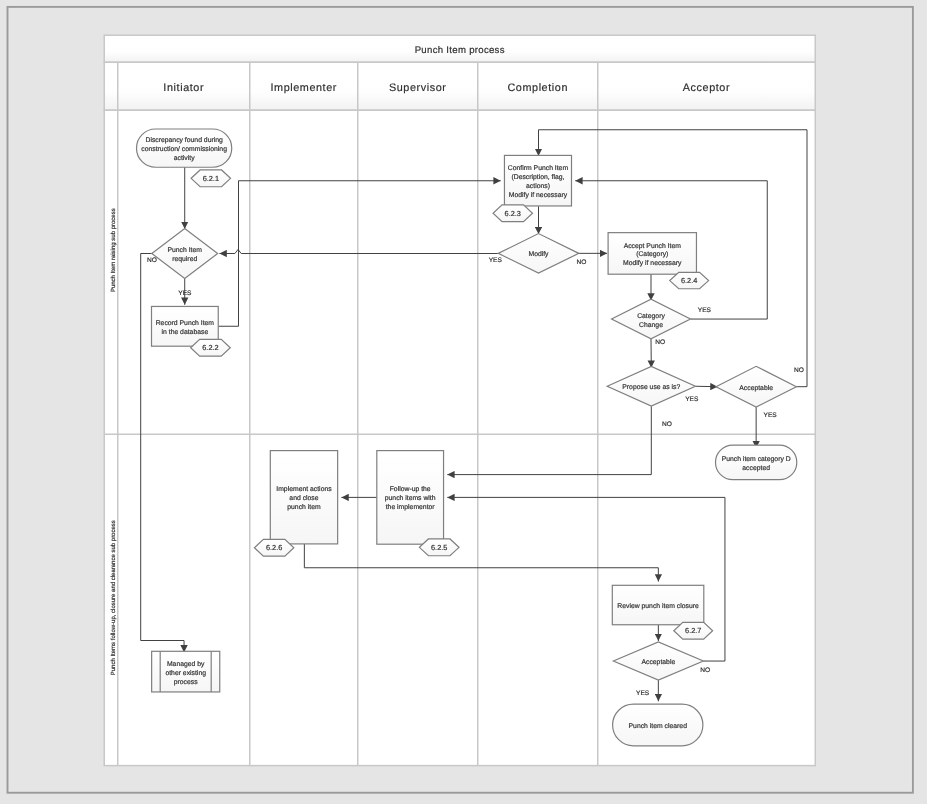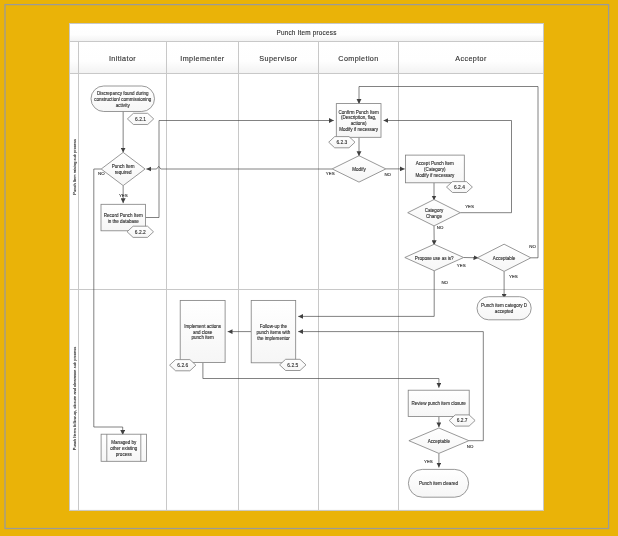--- a/index.html
+++ b/index.html
@@ -1,19 +1,19 @@
 <!DOCTYPE html>
 <html><head>
 <meta charset="utf-8">
 <title>Punch Item process</title>
 <style>
   html,body{margin:0;padding:0;background:#ffffff;}
   body{width:618px;height:536px;overflow:hidden;
        font-family:"Liberation Sans",sans-serif;}
-  #page{position:relative;width:618px;height:536px;background:#eab308;}
+  #page{position:relative;width:618px;height:536px;background:#e5e5e5;}
   #diagram{position:absolute;left:0;top:0;display:block;
            shape-rendering:geometricPrecision;}
   text{fill:#2e2e2e;font-family:"Liberation Sans",sans-serif;
        stroke:#2e2e2e;stroke-width:0.12;paint-order:stroke fill;}
   .ttl{font-size:6.4px;letter-spacing:0.2px;}
   .colh{font-size:7.2px;letter-spacing:0.4px;}
   .lanel{font-size:4.0px;}
   .nt{font-size:4.55px;}
   .tg{font-size:4.9px;}
   .el{font-size:4.4px;}

